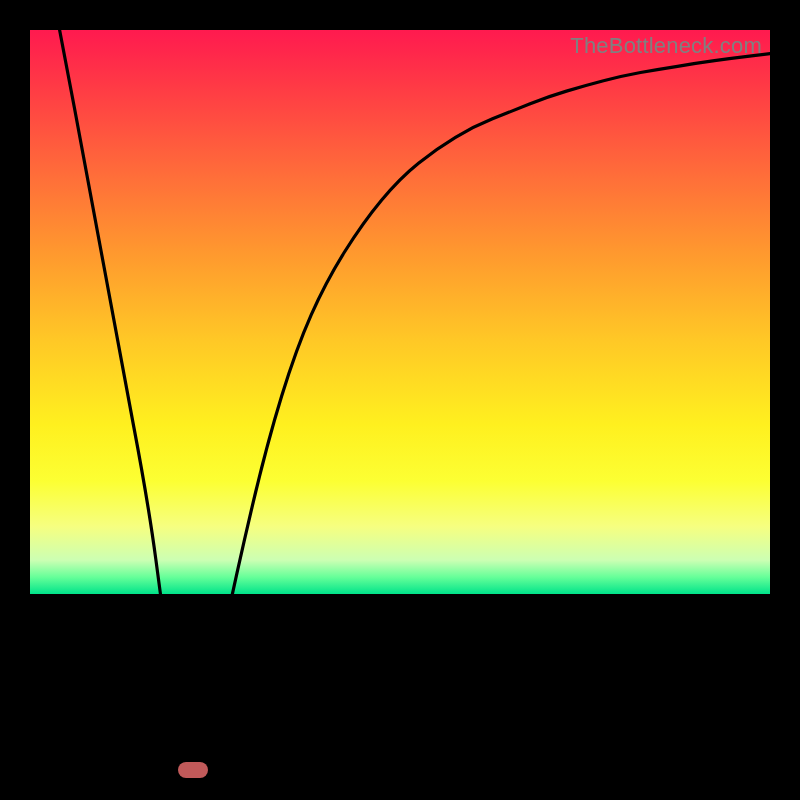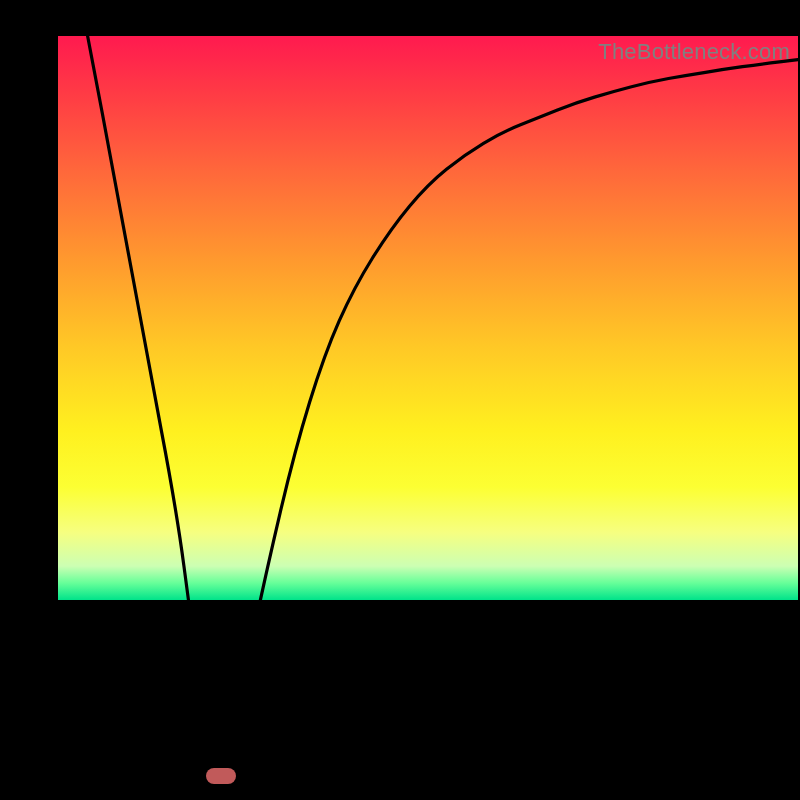--- a/index.html
+++ b/index.html
@@ -13,38 +13,37 @@
   }
   .frame {
     position: relative;
     width: 800px;
     height: 800px;
     background: #000;
   }
   .plot-area {
     position: absolute;
     left: 30px;
-    top: 36px;
+    top: 30px;
     width: 740px;
     height: 564px;
     background: linear-gradient(
       to bottom,
       #ff1a4f 0%,
       #ff3a45 10%,
       #ff6b3a 25%,
       #ff9a2e 40%,
       #ffc826 55%,
       #fff01f 70%,
       #fcff33 80%,
       #f6ff80 88%,
       #ccffb3 94%,
       #66ff99 97%,
       #00e38a 100%
     );
-    margin-left: 28px;
   }
   .watermark {
     position: absolute;
     top: 3px;
     right: 8px;
     color: #808080;
     font-size: 22px;
     font-weight: 400;
     letter-spacing: 0.2px;
     user-select: none;

